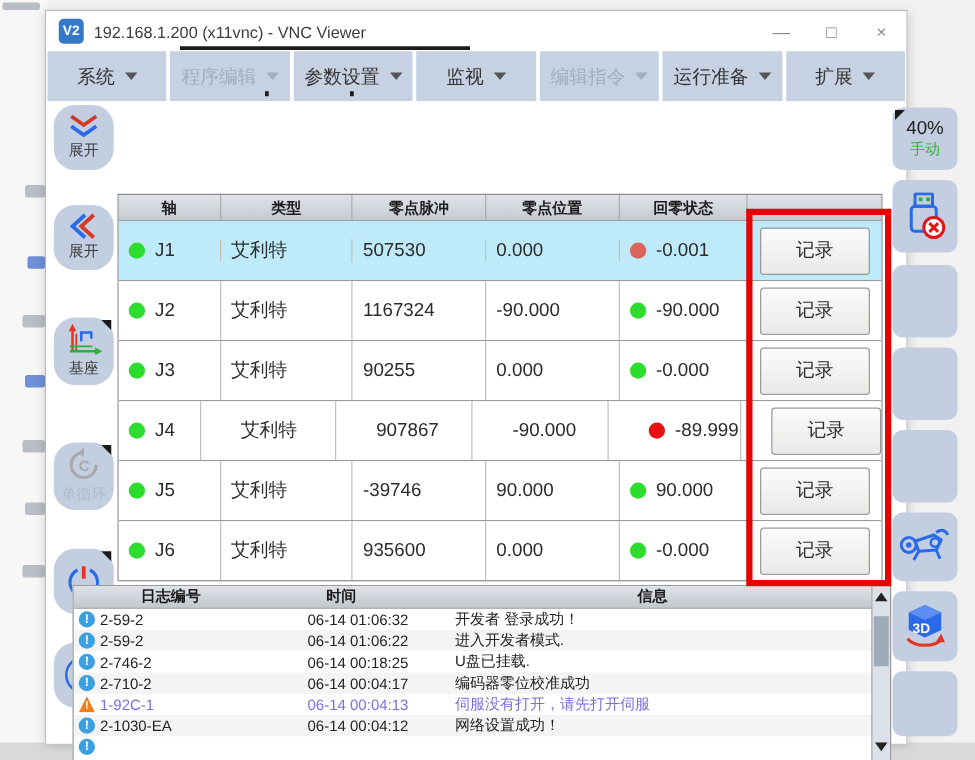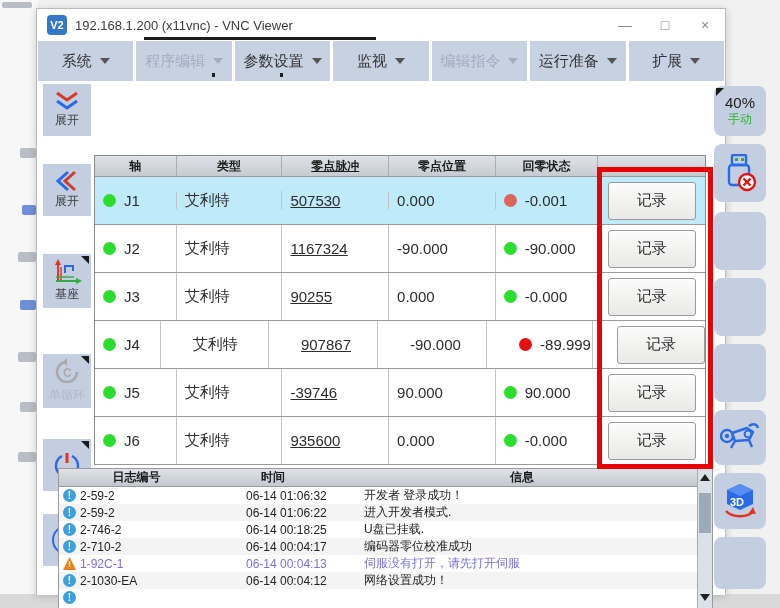--- a/index.html
+++ b/index.html
@@ -29,34 +29,34 @@
   .menu-item { flex:1; background:#c6d1e2; display:flex; align-items:center; justify-content:center; gap:8px; font-size:15px; color:#333; cursor:pointer; position:relative; }
   .menu-item.disabled { color:#a3adc0; }
   .caret { width:0; height:0; border-left:5px solid transparent; border-right:5px solid transparent; border-top:6px solid #555; }
   .menu-item.disabled .caret { border-top-color:#a3adc0; }
   .menu-tick { position:absolute; background:#1c1c1c; width:3px; height:4px; top:32px; }
 
   
   .content { position:absolute; left:0; top:72px; width:100%; height:514px; background:#fff; }
 
   
-  .tool-btn { position:absolute; background:#c3cee1; border-radius:0; display:flex; flex-direction:column; align-items:center; justify-content:center; cursor:pointer; }
+  .tool-btn { position:absolute; background:#c3cee1; border-radius:17px; display:flex; flex-direction:column; align-items:center; justify-content:center; cursor:pointer; }
   .tool-btn .lbl { font-size:12px; color:#3a3a3a; margin-top:1px; }
   .tool-btn .lbl.faint { color:#aeb9cc; }
   .ctr::after { content:""; position:absolute; top:2px; right:2px; width:0; height:0; border-top:8px solid #1a1a1a; border-left:8px solid transparent; }
   .ctl::before { content:""; position:absolute; top:2px; left:2px; width:0; height:0; border-top:8px solid #1a1a1a; border-right:8px solid transparent; }
 
   
   .axis-table { position:absolute; left:57px; top:74px; width:612px; height:310px; border:1px solid #8a8a8a; }
   .thead { position:absolute; left:0; top:0; width:100%; height:21px; display:flex; background:linear-gradient(180deg,#dfe3e8,#c6cbd1); border-bottom:1px solid #9a9a9a; }
   .th { font-size:12px; font-weight:bold; color:#1a1a1a; display:flex; align-items:center; justify-content:center; border-right:1px solid #adadad; }
   .trow { position:absolute; left:0; width:100%; height:48px; display:flex; background:#fff; border-bottom:1px solid #9a9a9a; }
   .trow.sel { background:#bfeafa;align-items:center; }
   .td { font-size:15px; color:#2c2c2c; display:flex; align-items:center; border-right:1px solid #c2c2c2; padding-left:8px; }
-  .c0 { width:82px; } .c1 { width:106px; } .c2 { width:107px;text-decoration:underline; } .c3 { width:107px; } .c4 { width:103px; } .c5 { width:107px; border-right:none; justify-content:center; padding-left:0; }
+  .c0 { width:82px; } .c1 { width:106px; } .c2 { width:107px; } .c3 { width:107px; } .c4 { width:103px; } .c5 { width:107px; border-right:none; justify-content:center; padding-left:0; }
   .dot { width:13px; height:13px; border-radius:50%; margin-right:8px; flex:0 0 auto; }
   .dot[data-color="green"] { background:#2ddd2d; }
   .dot[data-color="salmon"] { background:#d9655c; }
   .dot[data-color="red"] { background:#e81111; }
   .rec-btn { width:88px; height:38px; background:linear-gradient(180deg,#fbfbfb,#e9e9e7); border:1px solid #9a9a9a; border-radius:3px; font-size:15px; color:#2c2c2c; font-family:inherit; cursor:pointer; }
   .red-box { position:absolute; left:560px; top:86px; width:116px; height:302px; border:5px solid #e80202; pointer-events:none; z-index:5; }
 
   
   .logbox { position:absolute; left:21px; top:387px; width:655px; height:142px; border:1px solid #9a9a9a; background:#fff; overflow:hidden; }
   .log-head { display:flex; height:18px; background:linear-gradient(180deg,#dfe3e8,#c3c8ce); border-bottom:1px solid #9a9a9a; }

